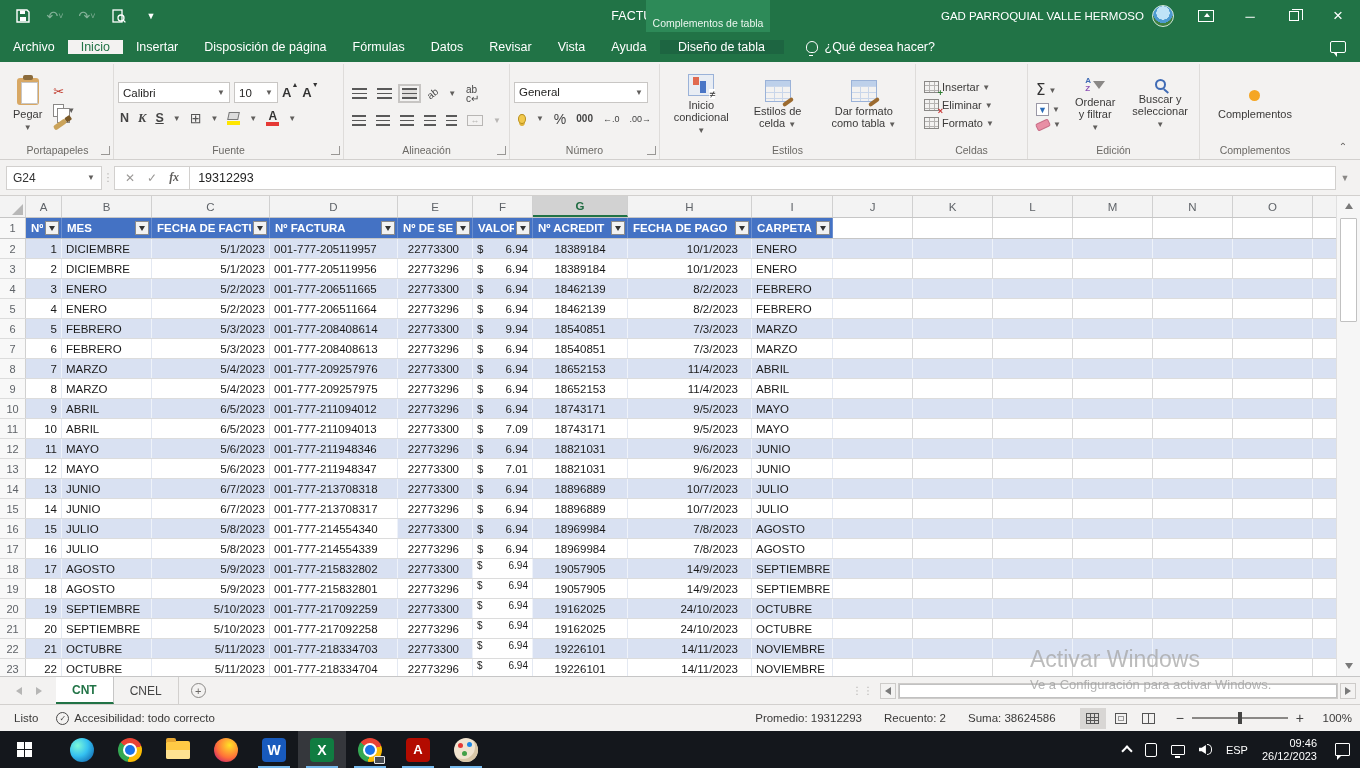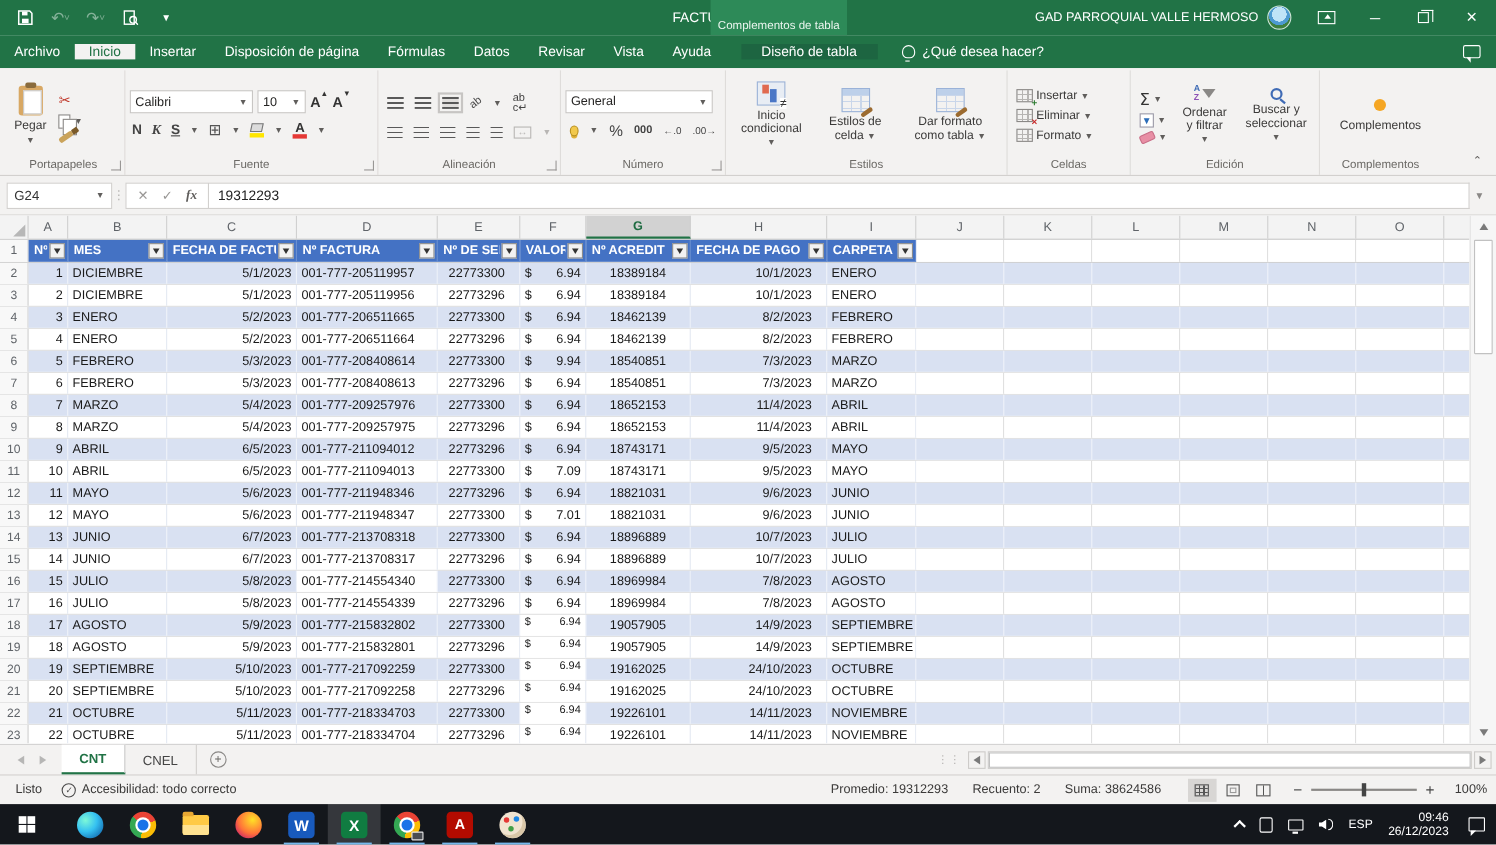--- a/index.html
+++ b/index.html
@@ -266,21 +266,21 @@
     <div id="menu-tabs" style="display:flex;align-items:stretch">
         <div class="mtab">Archivo</div>
         <div class="mtab active">Inicio</div>
         <div class="mtab">Insertar</div>
         <div class="mtab">Disposición de página</div>
         <div class="mtab">Fórmulas</div>
         <div class="mtab">Datos</div>
         <div class="mtab">Revisar</div>
         <div class="mtab">Vista</div>
         <div class="mtab">Ayuda</div>
-        <div class="mtab ctx" style="margin-left: 14px; width: 124px; justify-content: center;">Diseño de tabla</div>
+        <div class="mtab ctx" style="width: 124px; justify-content: center;">Diseño de tabla</div>
       </div>
     <div class="tellme">
       <span class="bulb"></span>
       <span>¿Qué desea hacer?</span>
     </div>
     <div class="fbk">
         <span class="bubble"></span>
       </div>
   </div>
 
@@ -1211,14 +1211,18 @@
         </span>
       <span>ESP</span>
       <span class="clock">
         <span>09:46</span>
         <span>26/12/2023</span>
       </span>
       <span class="notif"></span>
     </div>
   </div>
 
+  <div class="wm">
+    <div class="l1">Activar Windows</div>
+    <div class="l2">Ve a Configuración para activar Windows.</div>
+  </div>
 
 </div>
 
 </body></html>

